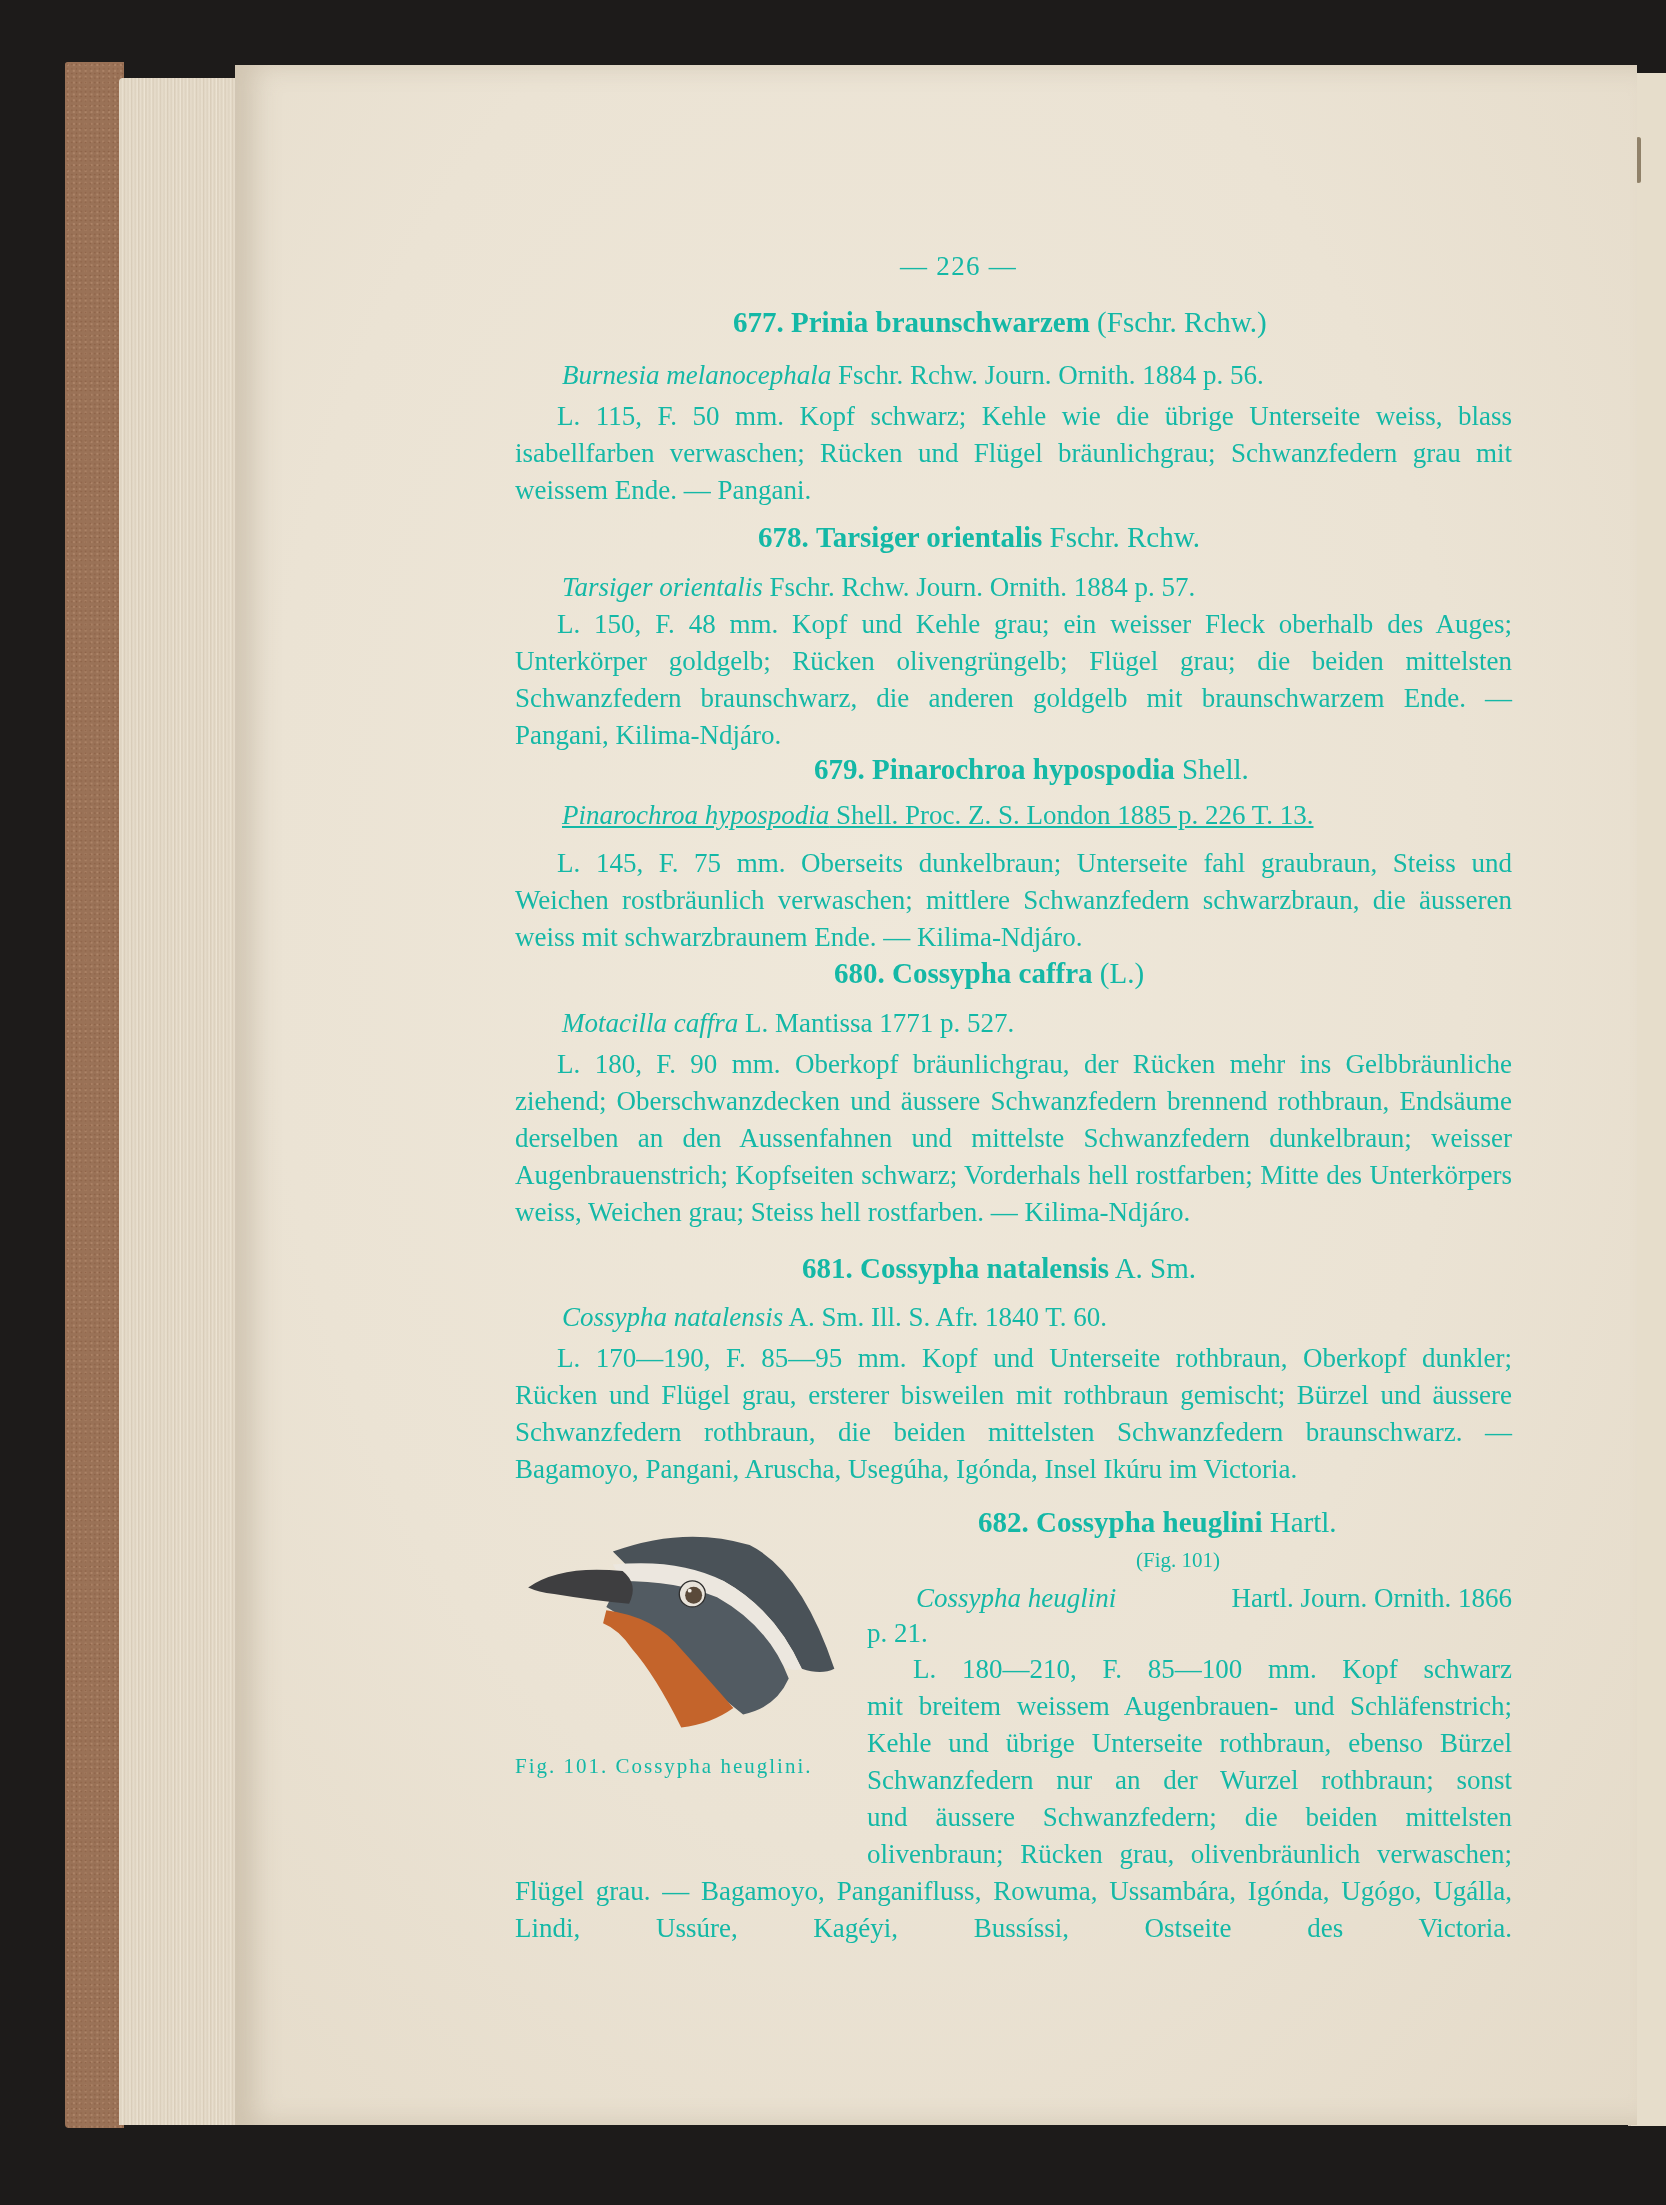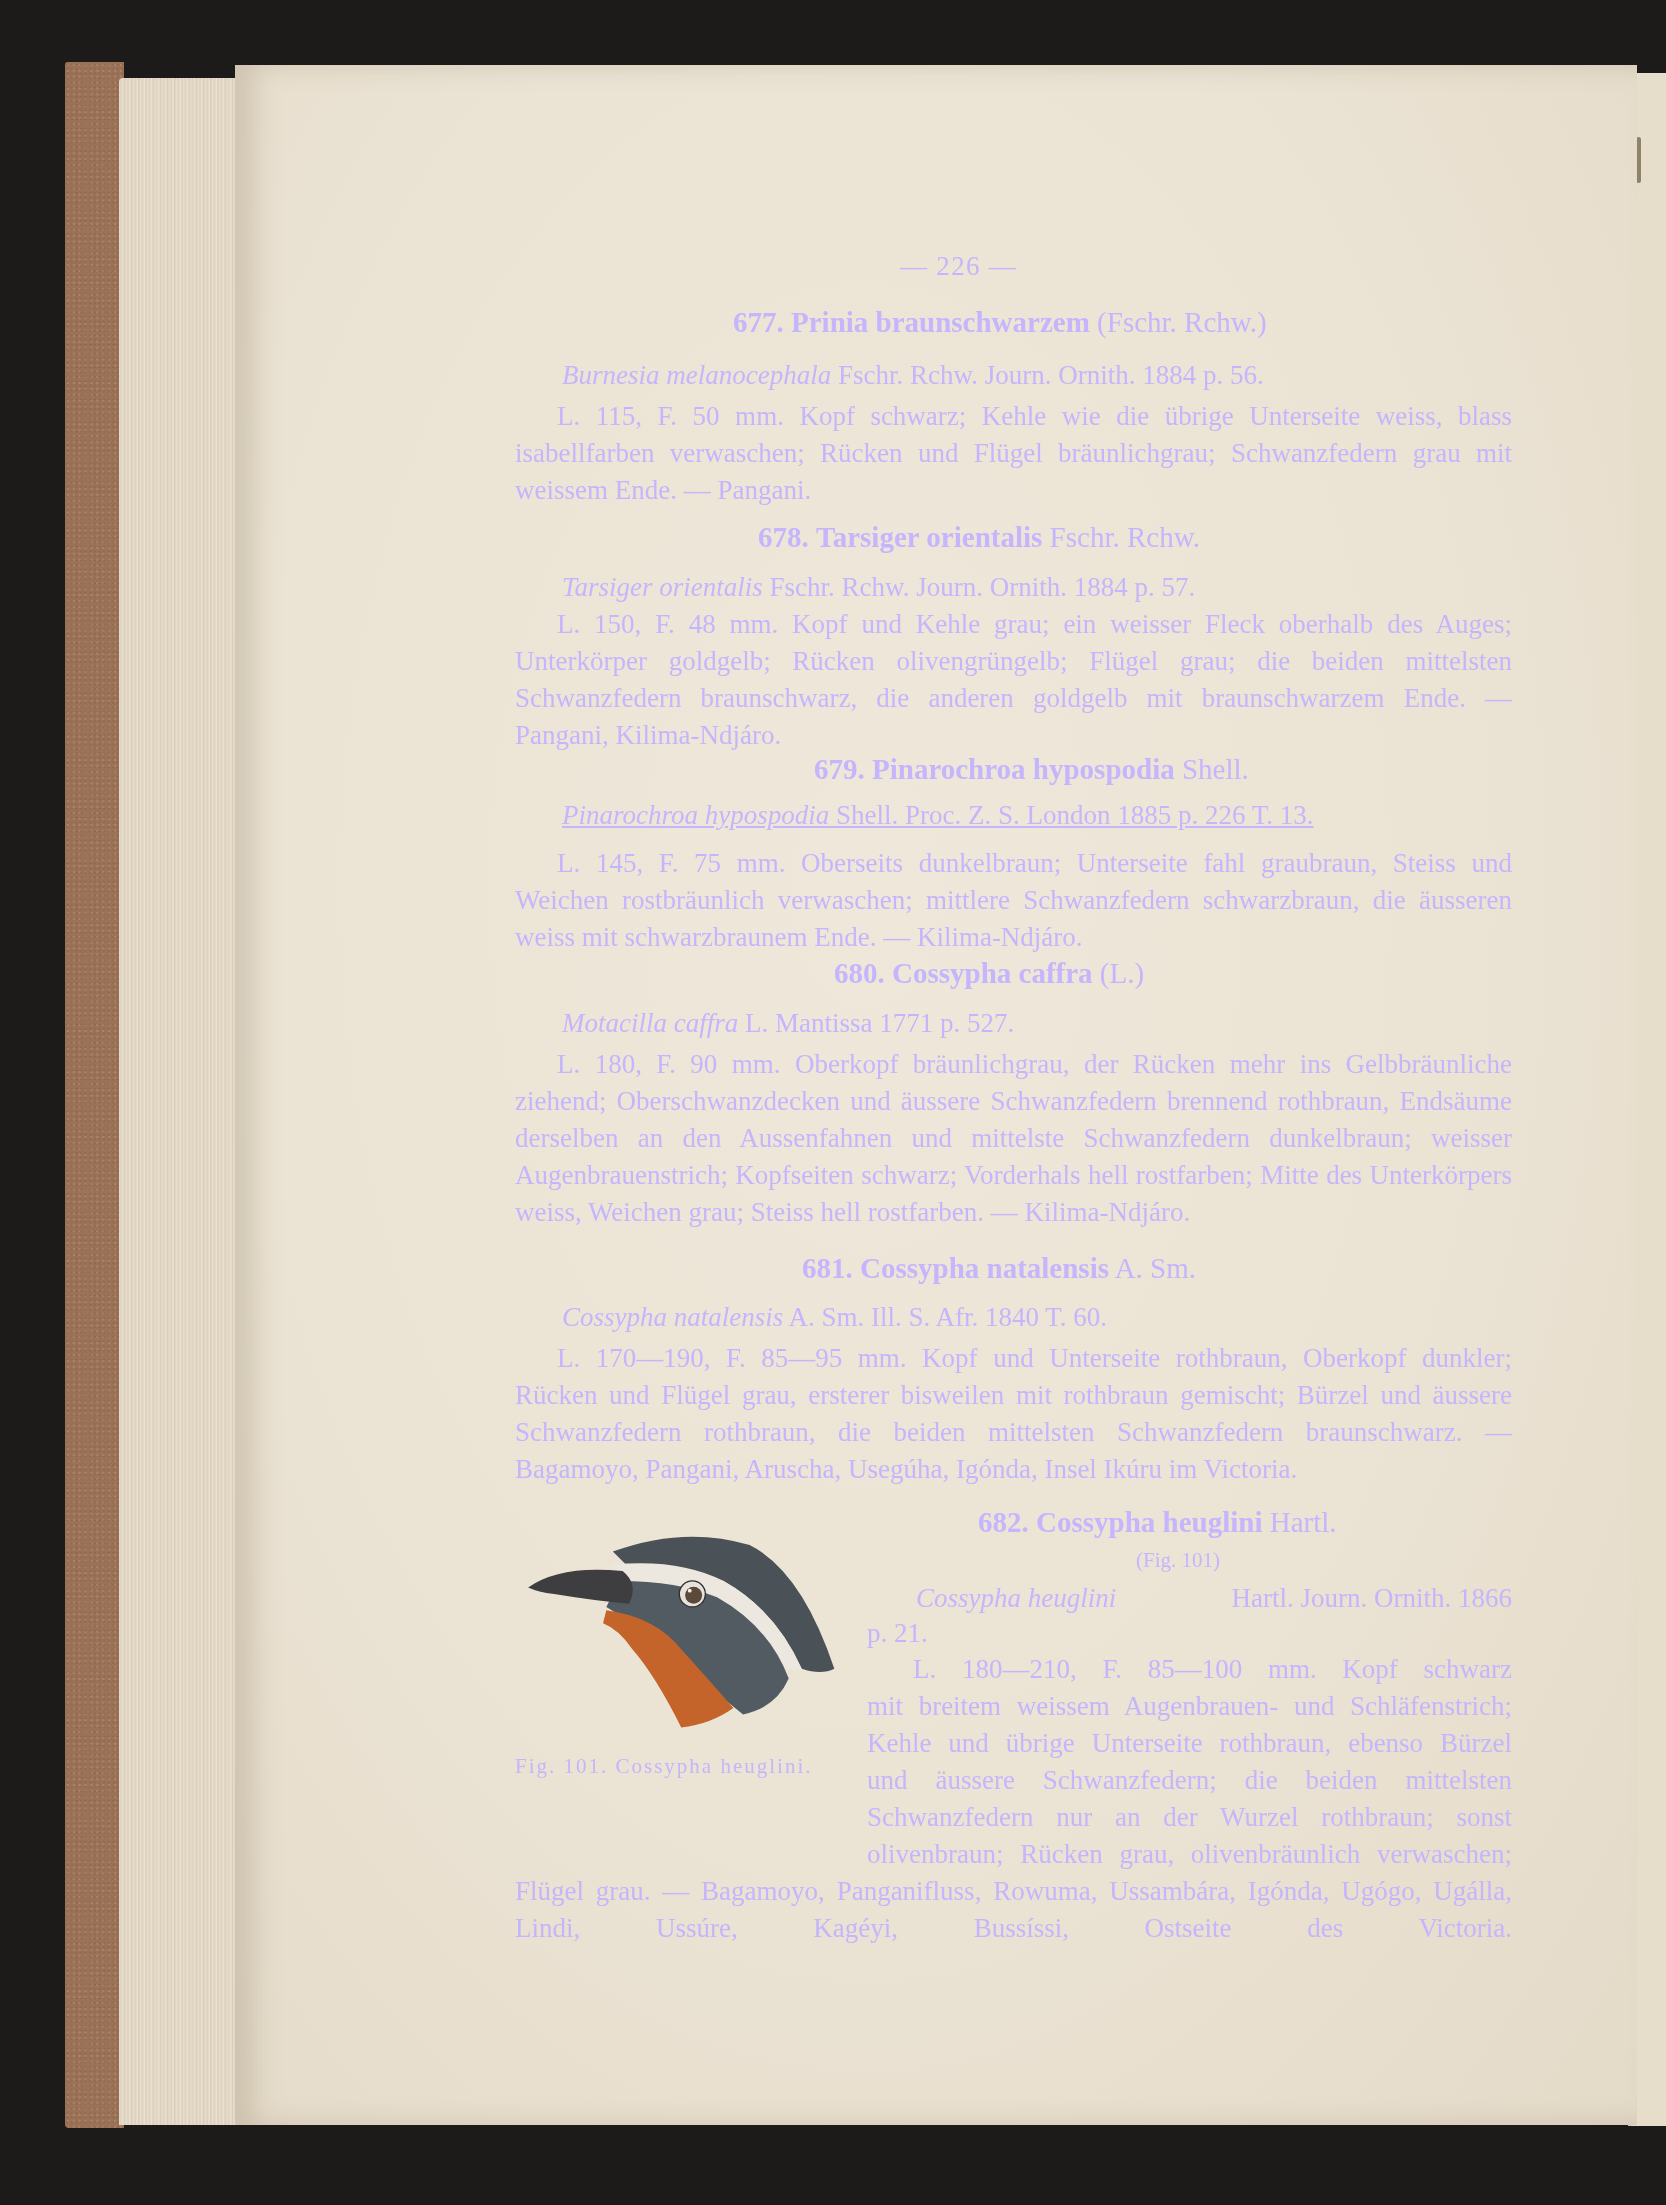--- a/index.html
+++ b/index.html
@@ -24,21 +24,21 @@
     position:absolute;left:235px;top:65px;width:1402px;height:2060px;
     background:#ebe3d4;
     background-image:radial-gradient(ellipse at 45% 40%,#efe8da 0%,#ebe3d4 55%,#e4dac8 100%);
     box-shadow:inset 19.6px 0 26px rgba(140,120,90,0.25);
   }
   .next-page{
     position:absolute;left:1628px;top:73px;width:38px;height:2053px;
     background:#e6ddcb;border-left:3.9px solid #cfc6b6;
   }
   .spine-mark{position:absolute;left:1636px;top:137px;width:5.2px;height:46px;background:#6b5a3e;border-radius:2.6px;opacity:.7;}
-  .text{color:#c4b5fd;}
+  .text{color:#14b8a6;}
   .page-number{
     position:absolute;left:900px;top:251px;font-size:27px;letter-spacing:1.3px;
   }
   .heading{position:absolute;font-size:29px;white-space:nowrap;}
   .heading .num,.heading .name{font-weight:bold;}
   .syn{position:absolute;font-size:27px;white-space:nowrap;}
   .syn i{font-style:italic;}
   .body-para{position:absolute;font-size:27px;line-height:37px;text-align:justify;text-align-last:left;}
   .body-para .indent{display:inline-block;width:42px;}
   .figure{position:absolute;left:515px;top:1519px;width:339px;height:215px;}
@@ -141,18 +141,18 @@
 <div class="text syn" style="left:916px;top:1583px;width:596px;display:flex;justify-content:space-between;">
   <i>Cossypha heuglini</i>
   <span>Hartl.  Journ. Ornith. 1866</span>
 </div>
 <div class="text syn" style="left:867px;top:1618px;">p. 21.</div>
 
 <div class="text" style="position:absolute;left:867px;top:1651px;width:645px;font-size:27px;line-height:37px;">
   <div style="text-align:justify;text-align-last:justify;padding-left:46px;">L. 180—210, F. 85—100 mm.  Kopf schwarz</div>
   <div style="text-align:justify;text-align-last:justify;">mit breitem weissem Augenbrauen- und Schläfenstrich;</div>
   <div style="text-align:justify;text-align-last:justify;">Kehle und übrige Unterseite rothbraun, ebenso Bürzel</div>
+  <div style="text-align:justify;text-align-last:justify;">Schwanzfedern nur an der Wurzel rothbraun; sonst</div>
   <div style="text-align:justify;text-align-last:justify;">und äussere Schwanzfedern; die beiden mittelsten</div>
-  <div style="text-align:justify;text-align-last:justify;">Schwanzfedern nur an der Wurzel rothbraun; sonst</div>
   <div style="text-align:justify;text-align-last:justify;">olivenbraun; Rücken grau, olivenbräunlich verwaschen;</div>
 </div>
 <div class="text body-para" style="left:515px;top:1873px;width:997px;text-align-last:justify;">Flügel grau. — Bagamoyo, Panganifluss, Rowuma, Ussambára, Igónda, Ugógo, Ugálla, Lindi, Ussúre, Kagéyi, Bussíssi, Ostseite des Victoria.</div>
 
 
 </body></html>

